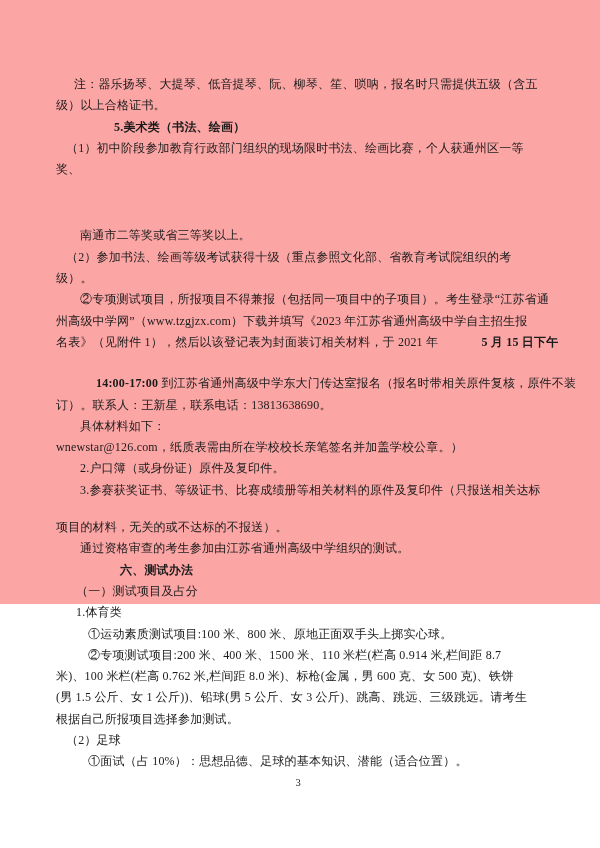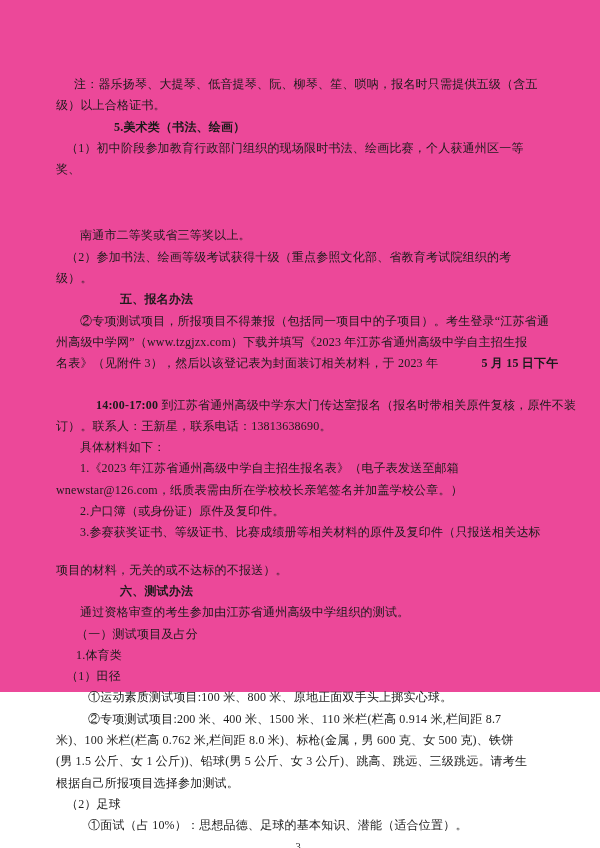--- a/index.html
+++ b/index.html
@@ -10,22 +10,22 @@
   body {
     width: 600px;
     height: 848px;
     overflow: hidden;
     font-family: "Liberation Serif", "DejaVu Serif", serif;
     color: #1b1b1b;
   }
   .page {
     position: relative;
     width: 600px;
-    height: 692px;
-    background: #ec4899;
+    height: 604px;
+    background: #fca5a5;
   }
   .doc {
     padding: 74px 58px 0 56px;
   }
   .line {
     white-space: pre;
     font-size: 12px;
     line-height: 21.3px;
     height: 21.3px;
     letter-spacing: 0.2px;
@@ -49,37 +49,34 @@
 <div class="page">
   <div class="doc">
       <div class="line" style="padding-left: 18px;"><span class="seg">注：器乐扬琴、大提琴、低音提琴、阮、柳琴、笙、唢呐，报名时只需提供五级（含五</span></div>
       <div class="line" style="padding-left: 0px;"><span class="seg">级）以上合格证书。</span></div>
       <div class="line" style="padding-left: 18px;"><span class="seg bold">5.美术类（书法、绘画）</span></div>
       <div class="line" style="padding-left: 10px;"><span class="seg">（1）初中阶段参加教育行政部门组织的现场限时书法、绘画比赛，个人获通州区一等</span></div>
       <div class="line" style="padding-left: 0px;"><span class="seg">奖、</span></div>
       <div class="line" style="padding-left: 24px; margin-top: 45px;"><span class="seg">南通市二等奖或省三等奖以上。</span></div>
       <div class="line" style="padding-left: 10px;"><span class="seg">（2）参加书法、绘画等级考试获得十级（重点参照文化部、省教育考试院组织的考</span></div>
       <div class="line" style="padding-left: 0px;"><span class="seg">级）。</span></div>
-      <div class="line" style="padding-left: 24px;"><span class="seg bold">五、报名办法</span></div>
       <div class="line" style="padding-left: 24px;"><span class="seg">②专项测试项目，所报项目不得兼报（包括同一项目中的子项目）。考生登录“江苏省通</span></div>
       <div class="line" style="padding-left: 0px;"><span class="seg">州高级中学网”（www.tzgjzx.com）下载并填写《2023 年江苏省通州高级中学自主招生报</span></div>
-      <div class="line" style="padding-left: 0px;"><span class="seg">名表》（见附件 3），然后以该登记表为封面装订相关材料，于 2023 年 </span><span class="seg bold">5 月 15 日下午</span></div>
+      <div class="line" style="padding-left: 0px;"><span class="seg">名表》（见附件 1），然后以该登记表为封面装订相关材料，于 2021 年 </span><span class="seg bold">5 月 15 日下午</span></div>
       <div class="line" style="padding-left: 0px; margin-top: 20px;"><span class="seg bold">14:00-17:00</span><span class="seg"> 到江苏省通州高级中学东大门传达室报名（报名时带相关原件复核，原件不装</span></div>
       <div class="line" style="padding-left: 0px;"><span class="seg">订）。联系人：王新星，联系电话：13813638690。</span></div>
       <div class="line" style="padding-left: 24px;"><span class="seg">具体材料如下：</span></div>
-      <div class="line" style="padding-left: 24px;"><span class="seg">1.《2023 年江苏省通州高级中学自主招生报名表》（电子表发送至邮箱</span></div>
       <div class="line" style="padding-left: 0px;"><span class="seg">wnewstar@126.com，纸质表需由所在学校校长亲笔签名并加盖学校公章。）</span></div>
       <div class="line" style="padding-left: 24px;"><span class="seg">2.户口簿（或身份证）原件及复印件。</span></div>
       <div class="line" style="padding-left: 24px;"><span class="seg">3.参赛获奖证书、等级证书、比赛成绩册等相关材料的原件及复印件（只报送相关达标</span></div>
       <div class="line" style="padding-left: 0px; margin-top: 16px;"><span class="seg">项目的材料，无关的或不达标的不报送）。</span></div>
+      <div class="line" style="padding-left: 24px;"><span class="seg">通过资格审查的考生参加由江苏省通州高级中学组织的测试。</span></div>
       <div class="line" style="padding-left: 24px;"><span class="seg bold">六、测试办法</span></div>
-      <div class="line" style="padding-left: 24px;"><span class="seg">通过资格审查的考生参加由江苏省通州高级中学组织的测试。</span></div>
       <div class="line" style="padding-left: 20px;"><span class="seg">（一）测试项目及占分</span></div>
       <div class="line" style="padding-left: 20px;"><span class="seg">1.体育类</span></div>
-      <div class="line" style="padding-left: 10px;"><span class="seg">（1）田径</span></div>
       <div class="line" style="padding-left: 32px;"><span class="seg">①运动素质测试项目:100 米、800 米、原地正面双手头上掷实心球。</span></div>
       <div class="line" style="padding-left: 32px;"><span class="seg">②专项测试项目:200 米、400 米、1500 米、110 米栏(栏高 0.914 米,栏间距 8.7</span></div>
       <div class="line" style="padding-left: 0px;"><span class="seg">米)、100 米栏(栏高 0.762 米,栏间距 8.0 米)、标枪(金属，男 600 克、女 500 克)、铁饼</span></div>
       <div class="line" style="padding-left: 0px;"><span class="seg">(男 1.5 公斤、女 1 公斤))、铅球(男 5 公斤、女 3 公斤)、跳高、跳远、三级跳远。请考生</span></div>
       <div class="line" style="padding-left: 0px;"><span class="seg">根据自己所报项目选择参加测试。</span></div>
       <div class="line" style="padding-left: 10px;"><span class="seg">（2）足球</span></div>
       <div class="line" style="padding-left: 32px;"><span class="seg">①面试（占 10%）：思想品德、足球的基本知识、潜能（适合位置）。</span></div>
     </div>
   <div class="page-number">3</div>
 </div>

